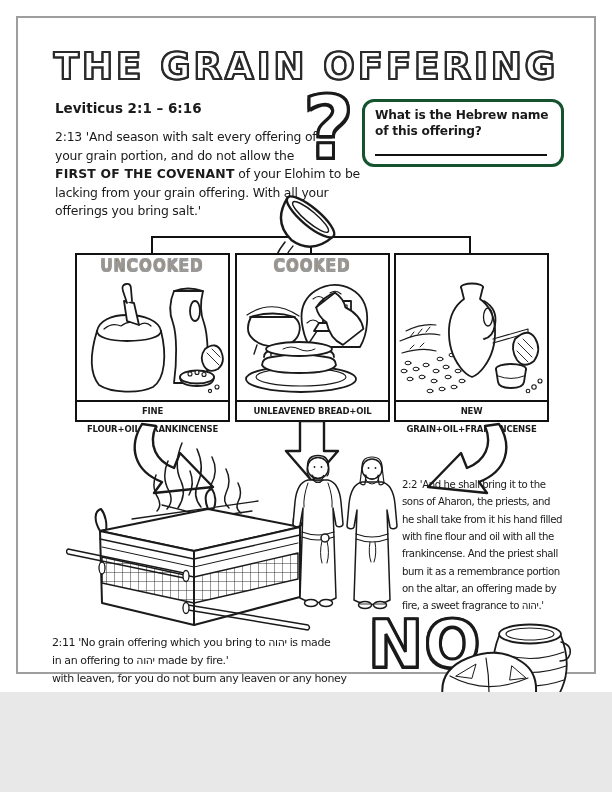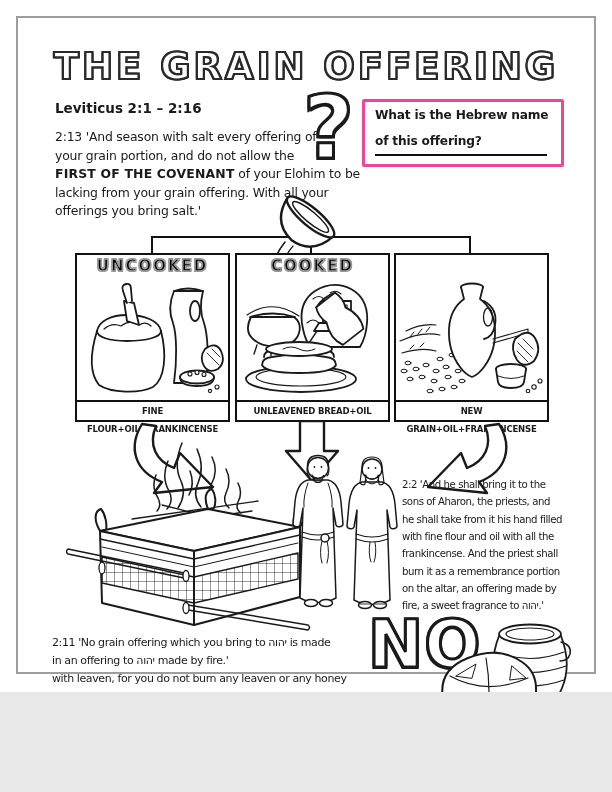--- a/index.html
+++ b/index.html
@@ -4,30 +4,30 @@
 <style>
   html,body{margin:0;padding:0;background:#e8e8e8;}
   .page{position:relative;width:612px;height:692px;background:#fff;margin:0 auto;
         font-family:"DejaVu Sans",sans-serif;color:#1a1a1a;overflow:hidden;}
   .abs{position:absolute;}
   .frame{left:16px;top:16px;right:16px;bottom:18px;border:2px solid #9e9e9e;}
   
   .outline{color:#fff;font-weight:bold;
            text-shadow:-1px -1px 0 #2a2a2a,1px -1px 0 #2a2a2a,-1px 1px 0 #2a2a2a,1px 1px 0 #2a2a2a;
            -webkit-text-stroke:2.2px #2a2a2a;}
-  .outline-gray{color:#000000;font-weight:bold;
+  .outline-gray{color:#a16207;font-weight:normal;
            text-shadow:-1px -1px 0 #9a9a9a,1px -1px 0 #9a9a9a,-1px 1px 0 #9a9a9a,1px 1px 0 #9a9a9a;
            -webkit-text-stroke:1.3px #9a9a9a;}
   .title{top:48px;left:0;width:100%;text-align:center;font-size:37px;letter-spacing:3px;line-height:1;}
   .reference{left:55px;top:100px;font-size:13.5px;font-weight:bold;}
   .qmark{left:303px;top:84px;font-size:88px;line-height:1;-webkit-text-stroke:3px #1a1a1a;
          text-shadow:-1.5px -1.5px 0 #1a1a1a,1.5px -1.5px 0 #1a1a1a,-1.5px 1.5px 0 #1a1a1a,1.5px 1.5px 0 #1a1a1a;}
-  .qbox{left:362px;top:99px;width:196px;height:62px;border:3px solid #ec4899;border-radius:2px;}
+  .qbox{left:362px;top:99px;width:196px;height:62px;border:3px solid #14532d;border-radius:12px;}
   .qline{position:absolute;left:10px;white-space:nowrap;font-size:12.2px;font-weight:600;letter-spacing:-0.2px;}
-  .qline1{top:6px;} .qline2{top:22px;margin-top:10px;}
+  .qline1{top:6px;} .qline2{top:22px;}
   .answer-blank{position:absolute;left:10px;right:14px;bottom:8px;border-bottom:2.2px solid #111;height:0;}
   .verse{line-height:1.45;}
   .vline{white-space:nowrap;}
   .v213{left:55px;top:128px;font-size:12.4px;letter-spacing:-0.2px;line-height:1.5;}
   .v22{left:402px;top:476px;font-size:10.2px;letter-spacing:-0.45px;line-height:1.7;}
   .v211{left:52px;top:634px;font-size:11px;letter-spacing:-0.4px;line-height:1.65;}
   .emph{font-weight:bold;letter-spacing:0.2px;}
   .hline{background:#111;height:2px;}
   .vstub{background:#111;width:2px;height:18px;top:236px;}
   .panel{top:253px;width:151px;height:165px;border:2px solid #111;background:#fff;}
@@ -39,21 +39,21 @@
          text-shadow:-1.5px -1.5px 0 #1a1a1a,1.5px -1.5px 0 #1a1a1a,-1.5px 1.5px 0 #1a1a1a,1.5px 1.5px 0 #1a1a1a;}
   svg{display:block;}
 </style>
 </head>
 <body>
 
 <div class="page">
   <div class="abs frame"></div>
 
   <div class="abs title outline">THE GRAIN OFFERING</div>
-  <div class="abs reference">Leviticus 2:1 – 2:16</div>
+  <div class="abs reference">Leviticus 2:1 – 6:16</div>
 
   <div class="abs qmark outline">?</div>
   <div class="abs qbox">
     <div class="qline qline1">What is the Hebrew name</div>
     <div class="qline qline2">of this offering?</div>
     <div class="answer-blank"></div>
   </div>
 
   <div class="abs verse v213">
     <div class="vline">2:13 'And season with salt every offering of</div>

